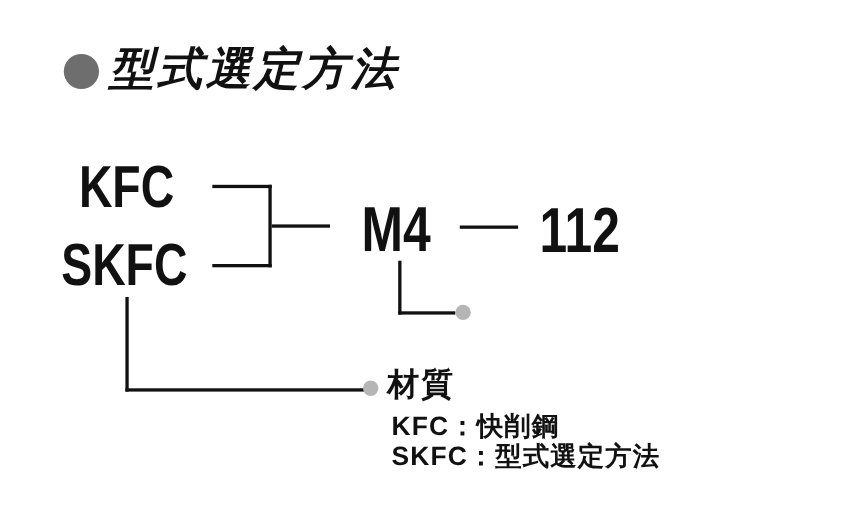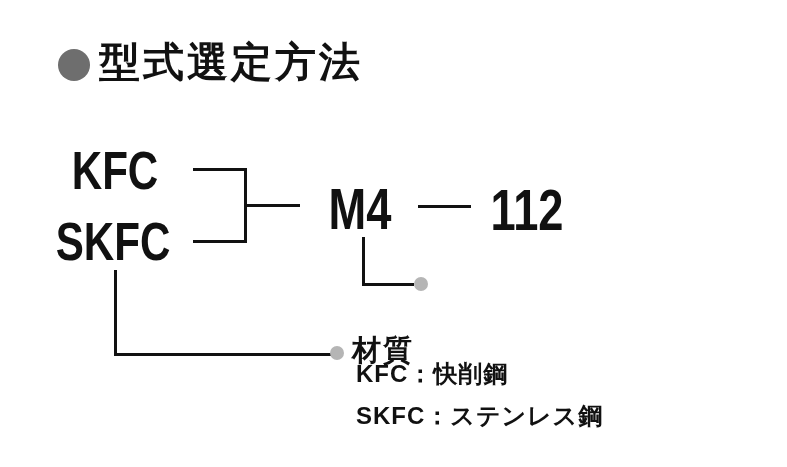--- a/index.html
+++ b/index.html
@@ -29,20 +29,21 @@
   .section-title {
     position: absolute;
     left: 99px;
     top: 42px;
     margin: 0;
     font-size: 41px;
     line-height: 1;
     font-weight: bold;
     letter-spacing: 3px;
     white-space: nowrap;
+    font-style: italic;
   }
   
   .code {
     position: absolute;
     font-weight: bold;
     line-height: 1;
     white-space: nowrap;
     transform: translate(-50%, -50%) scaleX(0.78);
   }
   .code-kfc  { left: 115px; top: 170px; font-size: 54px; }
@@ -84,21 +85,21 @@
   .label-mat    { left: 352px; top: 336px; font-size: 29px; letter-spacing: 2px; }
   .mat-note {
     position: absolute;
     left: 356px;
     font-size: 24px;
     font-weight: 600;
     line-height: 1;
     letter-spacing: 1px;
     white-space: nowrap;
   }
-  .mat-note-1 { top: 362px; text-align: right; }
+  .mat-note-1 { top: 376px; text-align: right; }
   .mat-note-2 { top: 404px; }
 </style>
 </head>
 <body>
 
 <div class="canvas">
 
   <span class="header-bullet"></span>
   <h1 class="section-title">型式選定方法</h1>
 
@@ -115,15 +116,15 @@
   <div class="line l-thread-v"></div>
   <div class="line l-thread-h"></div>
   <div class="line l-mat-v"></div>
   <div class="line l-mat-h"></div>
 
   <span class="dot dot-thread"></span>
   <span class="dot dot-mat"></span>
 
   <div class="callout-label label-mat">材質</div>
   <div class="mat-note mat-note-1">KFC：快削鋼</div>
-  <div class="mat-note mat-note-2">SKFC：ステンレス鋼</div>
+  <div class="mat-note mat-note-2">SKFC：型式選定方法</div>
 
 </div>
 
 </body></html>

